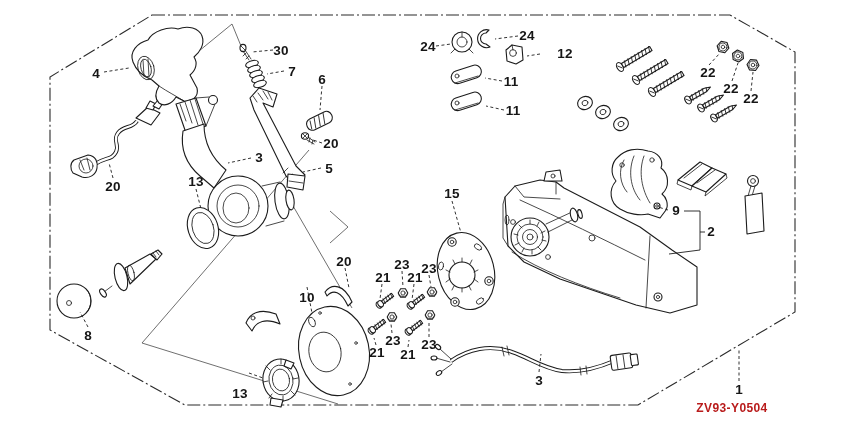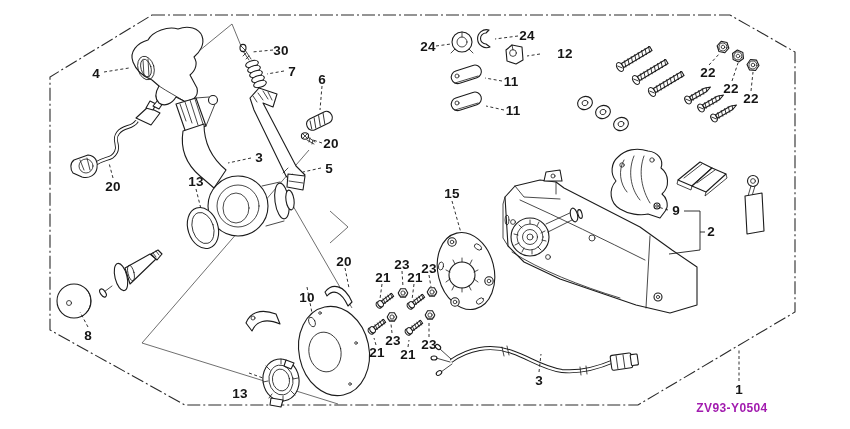--- a/index.html
+++ b/index.html
@@ -6,21 +6,21 @@
   body{background:#e8e8e8;font-family:"Liberation Sans",sans-serif;}
   #stage{position:relative;width:850px;height:429px;background:#fff;overflow:hidden;}
   #art{position:absolute;left:0;top:0;}
   .callout{
     position:absolute;transform:translate(-50%,-50%);
     font:700 13.5px "Liberation Sans",sans-serif;color:#161616;
     letter-spacing:.2px;white-space:nowrap;
   }
   #catalog-code{
     position:absolute;transform:translate(-50%,-50%);
-    font:700 12px "Liberation Sans",sans-serif;color:#a21caf;letter-spacing:.4px;
+    font:700 12px "Liberation Sans",sans-serif;color:#b91c1c;letter-spacing:.4px;
   }
   svg .part{stroke:#1c1c1c;stroke-width:1.1;fill:#fff;stroke-linejoin:round;stroke-linecap:round;}
   svg .detail{stroke:#1c1c1c;stroke-width:.8;fill:none;stroke-linecap:round;}
   svg .leader{stroke:#1c1c1c;stroke-width:.9;fill:none;stroke-dasharray:3 2.5;}
   svg .construct{stroke:#4a4a4a;stroke-width:.8;fill:none;}
   svg .tube{stroke:#1c1c1c;stroke-width:4;fill:none;}
   svg .tubein{stroke:#fff;stroke-width:2.2;fill:none;}
 </style>
 </head>
 <body>

